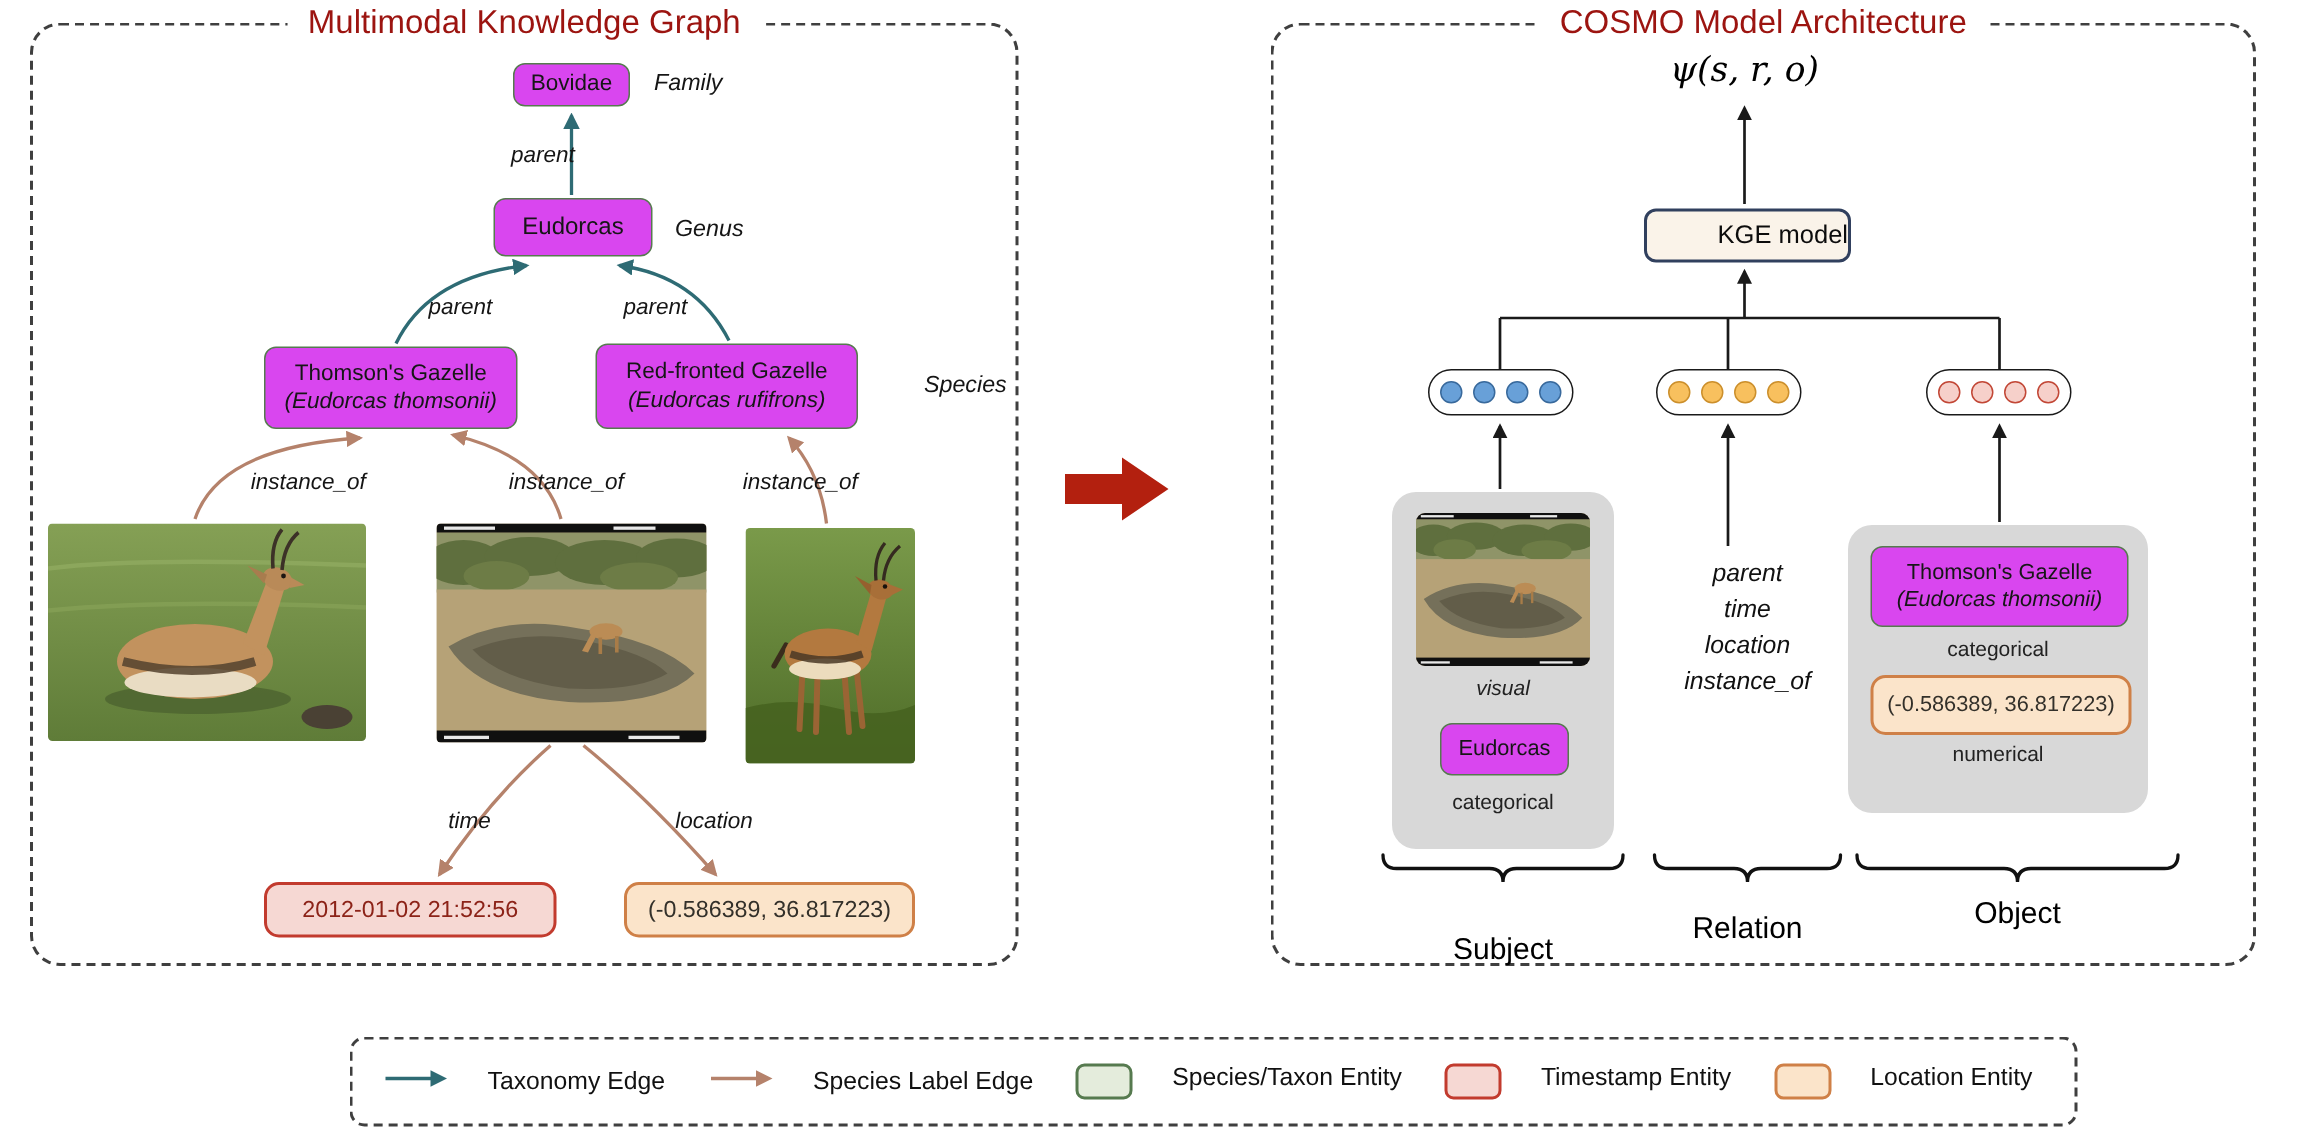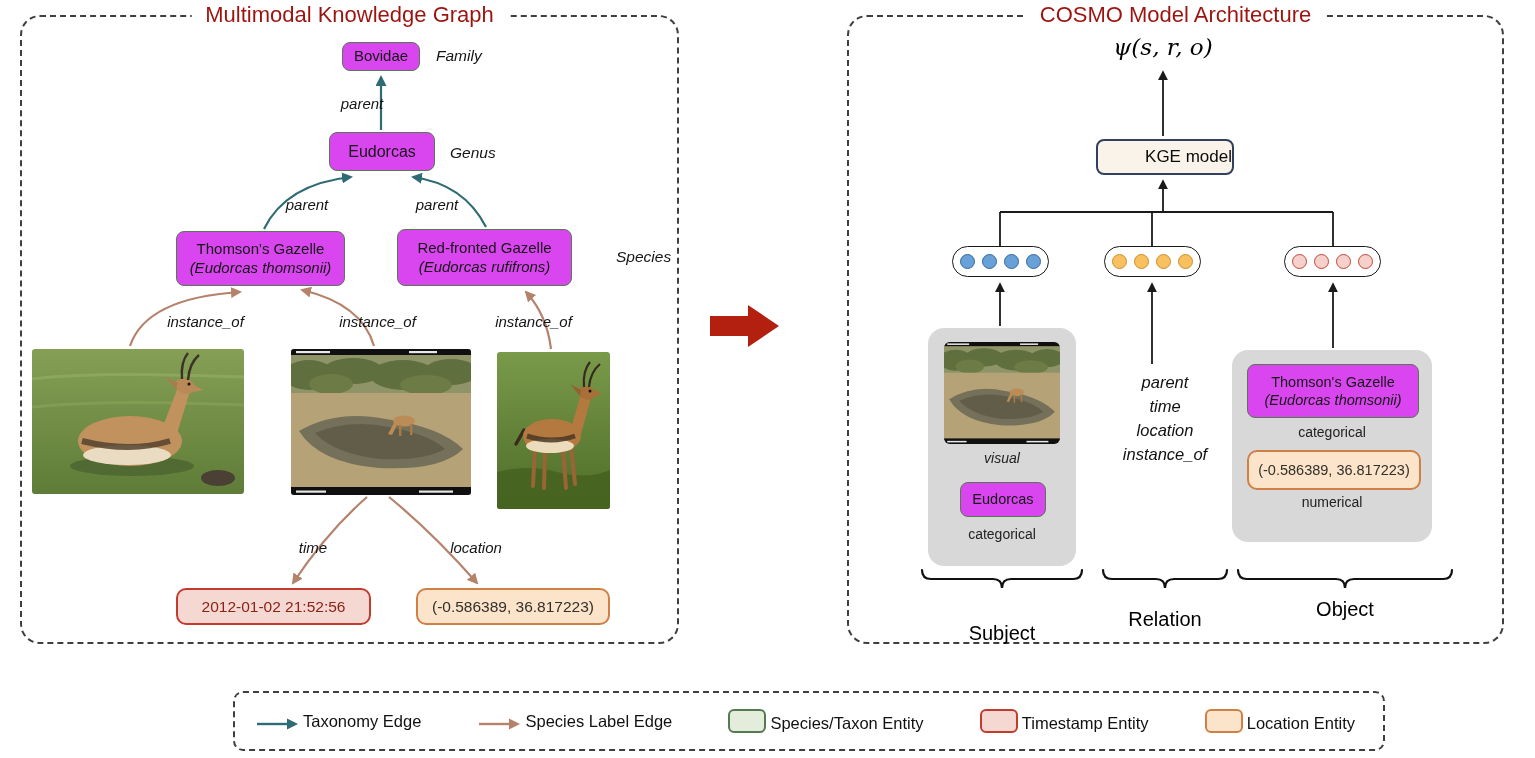--- a/index.html
+++ b/index.html
@@ -31,21 +31,21 @@
   .dot-orange{background:#f8c05e;border:1.6px solid #cc8f2b;}
   .dot-pink{background:#f6d0ca;border:1.6px solid #c24736;}
   .graybox{position:absolute;background:#d8d8d8;border-radius:16px;z-index:1;}
   .caption{position:absolute;font-size:14px;color:#222;text-align:center;z-index:2;}
   .grouplabel{position:absolute;font-size:20px;color:#000;text-align:center;z-index:2;}
   .rel-lines{position:absolute;z-index:2;font-style:italic;font-size:16.5px;
              line-height:24px;text-align:center;color:#111;}
   .legend{position:absolute;border:2px dashed #3f3f3f;border-radius:10px;
           display:flex;align-items:center;justify-content:space-between;
           padding:0 28px 0 20px;z-index:2;}
-  .legend-item{display:flex;align-items:flex-end;gap:4px;}
+  .legend-item{display:flex;align-items:flex-start;gap:26px;}
   .legend-label{font-size:16.5px;color:#111;white-space:nowrap;}
   .swatch{width:38px;height:24px;border-radius:6px;box-sizing:border-box;}
   .sw-green{background:#e4ecdc;border:2px solid #567a4f;}
   .sw-red{background:#f6d8d3;border:2px solid #c23b2e;}
   .sw-orange{background:#fbe4ca;border:2px solid #cf8047;}
 </style>
 </head>
 <body>
 
 <svg width="0" height="0" style="position:absolute" aria-hidden="true">

